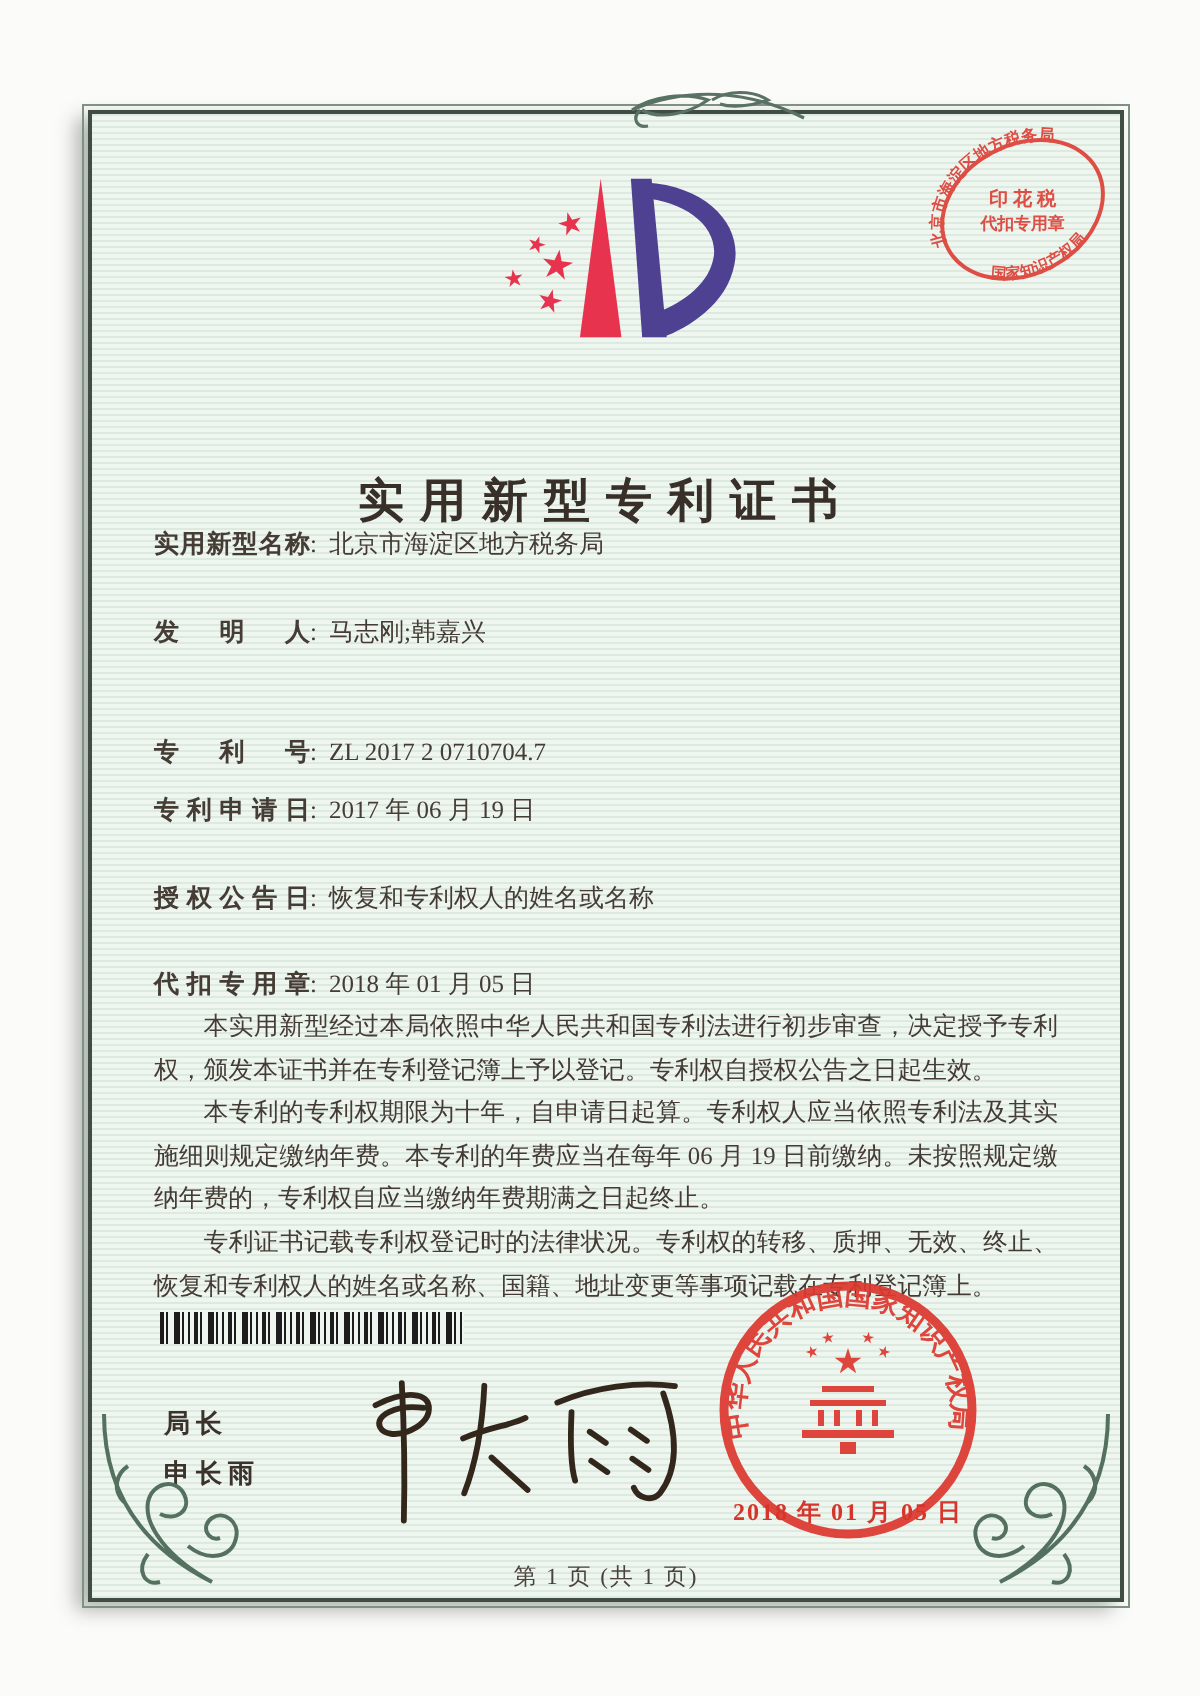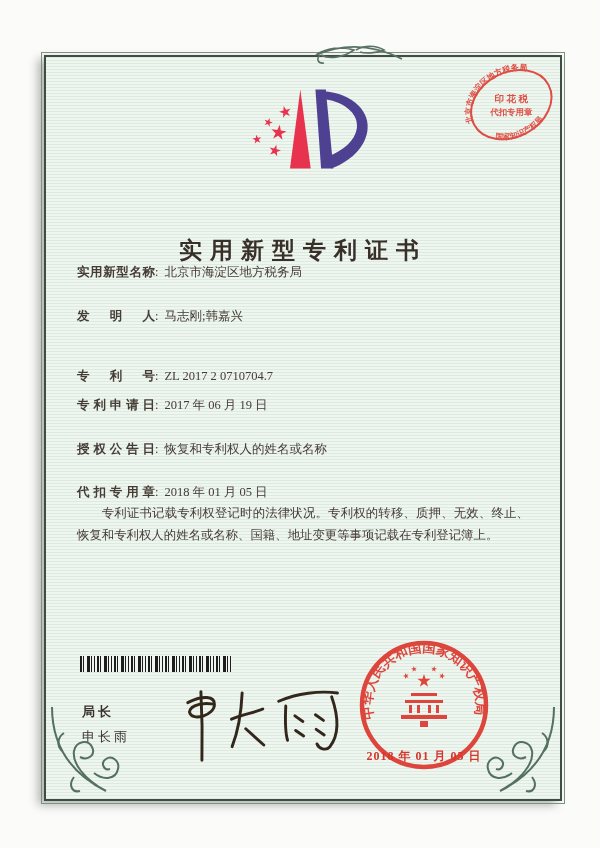--- a/index.html
+++ b/index.html
@@ -34,21 +34,21 @@
   .paras p { font-size:12.4px; line-height:21.6px; text-align:justify; text-indent:2em; }
 
   .barcode { position:absolute; left:34px; top:599px; width:152px; height:16px;
     background:repeating-linear-gradient(90deg,
       #1d1d1d 0 2px, #eff5ef 2px 3px, #1d1d1d 3px 4px, #eff5ef 4px 7px,
       #1d1d1d 7px 10px,#eff5ef 10px 11px,#1d1d1d 11px 12px,#eff5ef 12px 14px,
       #1d1d1d 14px 15px,#eff5ef 15px 17px);
   }
 
   .signer-title { position:absolute; left:36px; top:646px; font-size:13px; letter-spacing:3px; font-weight:600; color:#3a322b; }
-  .signer-name  { position:absolute; left:36px; top:671px; font-size:13px; letter-spacing:3px; font-weight:400; color:#3a322b; }
+  .signer-name  { position:absolute; left:36px; top:671px; font-size:13px; letter-spacing:3px; font-weight:700; color:#3a322b; }
   .signature { position:absolute; left:124px; top:624px; width:180px; height:82px; transform:rotate(-3deg); }
 
   .seal { position:absolute; left:308px; top:578px; width:140px; height:140px; opacity:.92; }
   .seal-date { position:absolute; left:308px; top:691px; width:140px; text-align:center;
                font-size:12px; font-weight:bold; letter-spacing:1px; color:#d5352b; }
 
   .tax-stamp { position:absolute; left:416px; top:3px; width:100px; height:92px;
                transform:rotate(-28deg); opacity:.88; }
 
   .footer { position:absolute; left:0; top:724px; width:100%; text-align:center;
@@ -96,20 +96,22 @@
       </div>
       <div class="frow frow-4">
         <span class="flabel">授权公告日</span><span class="fcolon">:</span><span>恢复和专利权人的姓名或名称</span>
       </div>
       <div class="frow frow-5">
         <span class="flabel">代扣专用章</span><span class="fcolon">:</span><span>2018 年 01 月 05 日</span>
       </div>
     </div>
 
     <div class="paras">
+      <p>本实用新型经过本局依照中华人民共和国专利法进行初步审查，决定授予专利权，颁发本证书并在专利登记簿上予以登记。专利权自授权公告之日起生效。</p>
+      <p>本专利的专利权期限为十年，自申请日起算。专利权人应当依照专利法及其实施细则规定缴纳年费。本专利的年费应当在每年 06 月 19 日前缴纳。未按照规定缴纳年费的，专利权自应当缴纳年费期满之日起终止。</p>
       <p>专利证书记载专利权登记时的法律状况。专利权的转移、质押、无效、终止、恢复和专利权人的姓名或名称、国籍、地址变更等事项记载在专利登记簿上。</p>
     </div>
 
     <div class="barcode"></div>
 
     <div class="signer-title">局长</div>
     <div class="signer-name">申长雨</div>
 
     <svg class="signature" viewBox="0 0 210 90" fill="none" stroke="#33271c" stroke-width="3.4" stroke-linecap="round">
       <path d="M22,18 C40,10 54,12 53,22 C52,34 28,40 24,31 C21,24 34,18 50,21"></path>
@@ -164,20 +166,21 @@
       </text>
       <text font-size="10" font-weight="bold" fill="#dd382e">
         <textPath href="#taxBottom" startOffset="8">国家知识产权局</textPath>
       </text>
       <g transform="rotate(28 65 58)" fill="#dd382e" text-anchor="middle" font-weight="bold">
         <text x="65" y="55" font-size="12.5">印 花 税</text>
         <text x="65" y="71" font-size="11">代扣专用章</text>
       </g>
     </svg>
 
+    <div class="footer">第 1 页 (共 1 页)</div>
 
     <svg class="orn-top" viewBox="0 0 92 26" fill="none" stroke="#5a7263" stroke-width="1.6">
       <path d="M90,18 C62,4 32,2 4,14 C14,7 30,5 42,9 C32,16 18,19 9,14"></path>
       <path d="M44,9 C52,4 64,4 72,9 C64,12 54,13 48,11"></path>
       <path d="M8,14 C4,18 6,23 12,22"></path>
     </svg>
     <svg class="orn-br" viewBox="0 0 76 92" fill="none" stroke="#54705e" stroke-width="2">
       <path d="M72,4 C72,38 58,68 18,88 C40,76 52,60 50,48 C48,38 36,36 32,44 C28,52 36,58 44,54"></path>
       <path d="M30,70 C20,78 8,76 6,66 C4,58 12,52 18,56 C24,60 20,68 14,66"></path>
       <path d="M50,74 C56,82 52,90 44,88"></path>

